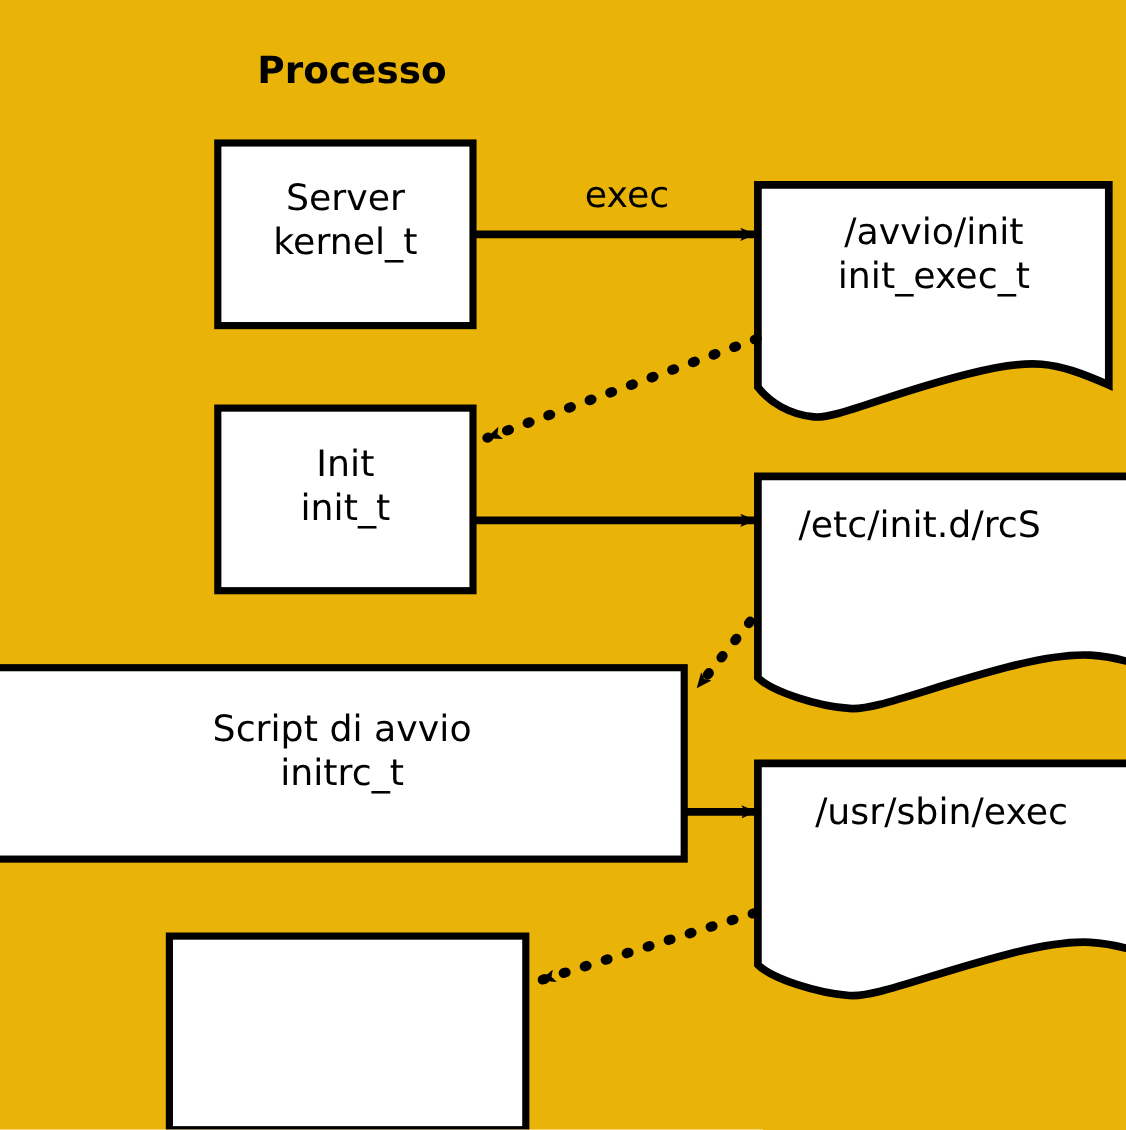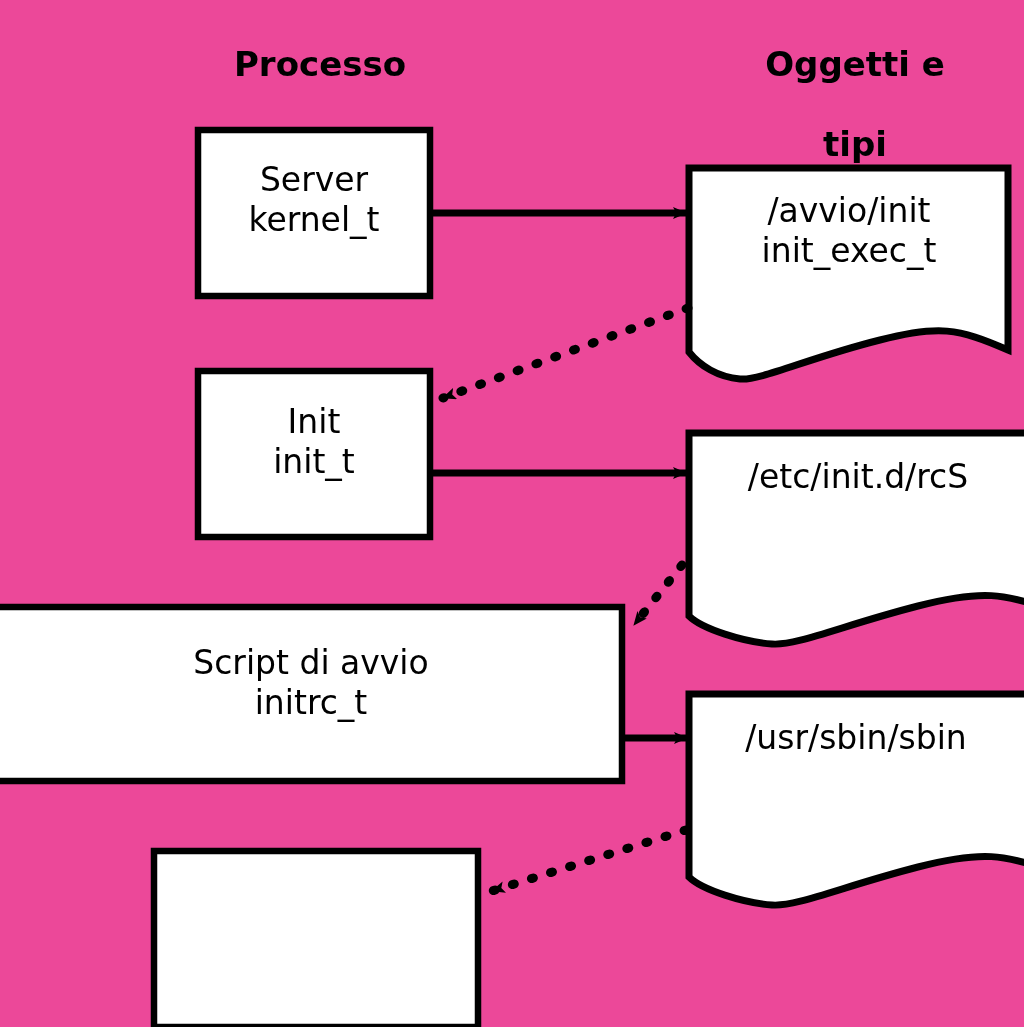--- a/index.html
+++ b/index.html
@@ -4,21 +4,21 @@
 <style>
   html, body {
     margin: 0;
     padding: 0;
     background: #ffffff;
   }
   #diagram-root {
     position: relative;
     width: 1024px;
     height: 1027px;
-    background: #ec4899;
+    background: #eab308;
     font-family: "DejaVu Sans", "Liberation Sans", sans-serif;
     overflow: hidden;
   }
   svg.layer {
     position: absolute;
     top: 0;
     left: 0;
     width: 1024px;
     height: 1027px;
   }
@@ -51,24 +51,20 @@
   .lbl-line { display: block; }
 </style>
 </head>
 <body>
 
 <div id="diagram-root">
 
   <div class="col-header" id="header-left">
     <span class="lbl-line">Processo</span>
     <span class="lbl-line">e domini</span>
-  </div>
-  <div class="col-header" id="header-right">
-    <span class="lbl-line">Oggetti e</span>
-    <span class="lbl-line">tipi</span>
   </div>
 
   <svg class="layer" viewBox="0 0 1024 1027" xmlns="http://www.w3.org/2000/svg">
     <defs>
       <marker id="arrowSolid" viewBox="0 0 14 12" refX="13" refY="6" markerWidth="14" markerHeight="12" orient="auto-start-reverse" markerUnits="userSpaceOnUse">
         <path d="M0,0 L14,6 L0,12 L3.2,6 Z" fill="#000000"></path>
       </marker>
       <marker id="arrowDotted" viewBox="0 0 14 12" refX="13" refY="6" markerWidth="14" markerHeight="12" orient="auto-start-reverse" markerUnits="userSpaceOnUse">
         <path d="M0,0 L14,6 L0,12 L3.2,6 Z" fill="#000000"></path>
       </marker>
@@ -133,22 +129,23 @@
     <span class="lbl-line">Script di avvio</span>
     <span class="lbl-line">initrc_t</span>
   </div>
 
 
   <div class="node-label" style="left:689px; top:191px; width:320px;">
     <span class="lbl-line">/avvio/init</span>
     <span class="lbl-line">init_exec_t</span>
   </div>
 
-  <div class="node-label" style="left:693px; top:457px; width:330px;">
+  <div class="node-label" style="left:671px; top:457px; width:330px;">
     <span class="lbl-line">/etc/init.d/rcS</span>
   </div>
 
   <div class="node-label" style="left:691px; top:718px; width:330px;">
-    <span class="lbl-line">/usr/sbin/sbin</span>
+    <span class="lbl-line">/usr/sbin/exec</span>
   </div>
 
+  <div class="edge-label" style="left:500px; top:157px; width:140px;">exec</div>
 
 </div>
 
 </body></html>

